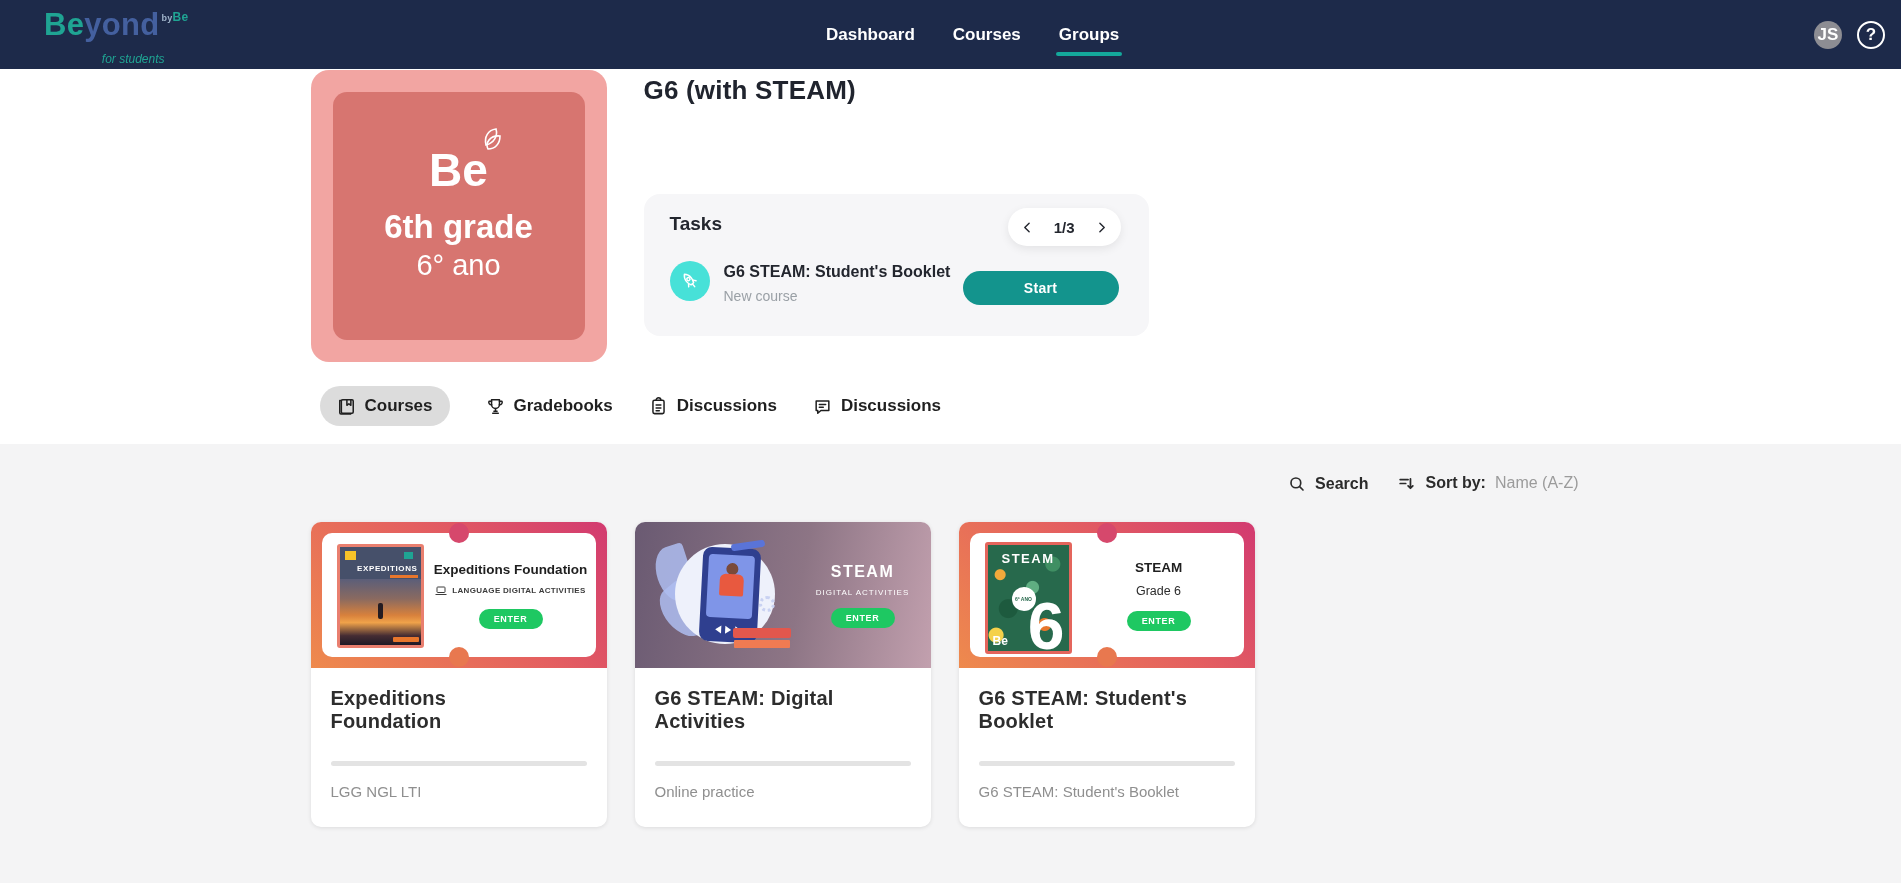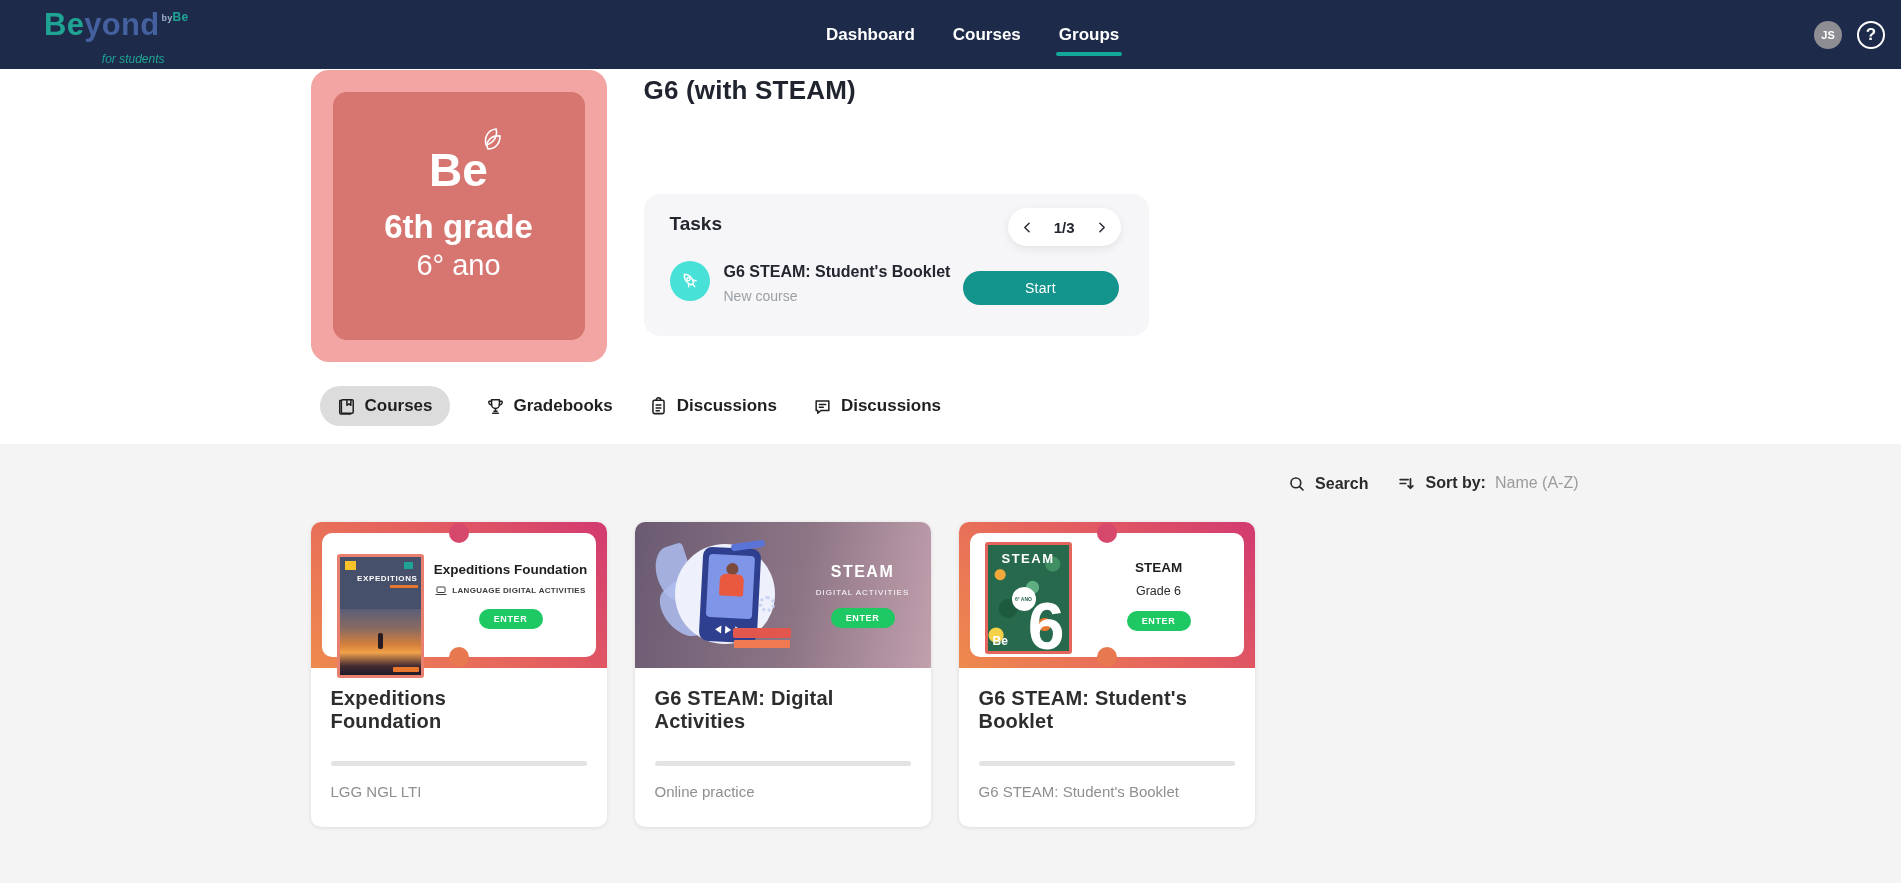--- a/index.html
+++ b/index.html
@@ -12,21 +12,21 @@
   .logo-main { font-size:31px; font-weight:bold; letter-spacing:.3px; line-height:1; }
   .logo-be { color:#1fa493; }
   .logo-yond { color:#44609f; }
   .logo-sup { font-size:9px; color:#9fb3c9; vertical-align:14px; margin-left:2px; }
   .logo-sup b { font-size:12px; color:#1fa493; }
   .logo-tagline { text-align:right; font-style:italic; color:#1fa493; font-size:12px; margin-top:12px; padding-right:24px; }
   .nav { position:absolute; left:826px; top:0; height:100%; display:flex; gap:38px; align-items:center; }
   .nav-item { color:#ffffff; font-size:17px; font-weight:bold; position:relative; cursor:pointer; white-space:nowrap; }
   .nav-item.active::after { content:""; position:absolute; left:-3px; right:-3px; bottom:-11px; height:4px; border-radius:2px; background:#14a89b; }
   .header-right { position:absolute; right:16px; top:50%; transform:translateY(-50%); display:flex; gap:15px; align-items:center; }
-  .avatar { width:28px; height:28px; border-radius:50%; background:#8d8d93; color:#fff; font-size:11px; font-weight:bold; display:flex; align-items:center; justify-content:center; cursor:pointer; }
+  .avatar { width:28px; height:28px; border-radius:50%; background:#8d8d93; color:#fff; font-size:17px; font-weight:bold; display:flex; align-items:center; justify-content:center; cursor:pointer; }
   .help-btn { width:28px; height:28px; border-radius:50%; border:2px solid #fff; color:#fff; font-size:17px; font-weight:bold; display:flex; align-items:center; justify-content:center; background:transparent; cursor:pointer; }
 
   .content { width:1280px; margin:0 auto; position:relative; height:100%; }
 
   
   .hero-section { height:375px; background:#fff; }
   .group-art { position:absolute; left:0; top:1px; width:296px; height:292px; border-radius:18px; background:#f2a5a2; }
   .group-art-inner { position:absolute; inset:22px; border-radius:14px; background:#d77570; color:#fff; display:flex; flex-direction:column; align-items:center; justify-content:center; }
   .be-mark { position:relative; font-size:46px; font-weight:bold; line-height:1; margin-bottom:14px; }
   .be-leaves { position:absolute; top:-22px; right:-16px; }
@@ -36,21 +36,21 @@
   .page-title { position:absolute; left:333px; top:6px; font-size:26px; font-weight:bold; color:#20242e; letter-spacing:.2px; }
 
   .tasks { position:absolute; left:333px; top:125px; width:505px; height:142px; background:#f6f6f8; border-radius:16px; }
   .tasks-title { position:absolute; left:26px; top:19px; font-size:19px; font-weight:bold; color:#23262e; }
   .pager { position:absolute; right:28px; top:14px; height:38px; min-width:100px; background:#fff; border-radius:19px; box-shadow:0 3px 10px rgba(0,0,0,.08); display:flex; align-items:center; gap:20px; padding:0 13px; }
   .pager-btn { background:none; border:none; cursor:pointer; display:flex; align-items:center; padding:0; }
   .pager-count { font-size:15px; font-weight:bold; color:#23262e; }
   .task-icon { position:absolute; left:26px; top:67px; width:40px; height:40px; border-radius:50%; background:#47e1d8; display:flex; align-items:center; justify-content:center; }
   .task-name { position:absolute; left:80px; top:69px; font-size:16px; font-weight:bold; color:#23262e; }
   .task-status { position:absolute; left:80px; top:94px; font-size:14px; color:#9aa0a6; }
-  .start-btn { position:absolute; right:30px; top:77px; width:156px; height:34px; border-radius:17px; background:#13948d; color:#fff; font-weight:normal; font-size:14px; border:none; cursor:pointer; letter-spacing:.3px; }
+  .start-btn { position:absolute; right:30px; top:77px; width:156px; height:34px; border-radius:17px; background:#13948d; color:#fff; font-weight:bold; font-size:14px; border:none; cursor:pointer; letter-spacing:.3px; }
 
   
   .tabs { position:absolute; left:9px; top:317px; display:flex; align-items:center; gap:36px; }
   .tab { display:flex; align-items:center; gap:9px; font-size:17px; font-weight:bold; color:#1f1f1f; height:40px; cursor:pointer; white-space:nowrap; }
   .tab.active { background:#dcdcdc; border-radius:20px; padding:0 17px; }
   .tab svg { flex:0 0 auto; }
 
   
   .gray-section { height:439px; background:#f4f4f5; position:relative; }
   .toolbar { position:absolute; top:30px; right:12px; display:flex; align-items:center; gap:9px; }
@@ -68,21 +68,21 @@
   .notch { position:absolute; left:50%; transform:translateX(-50%); width:20px; height:20px; border-radius:50%; }
   .notch.top { top:-10px; background:#d6486c; }
   .notch.bottom { bottom:-10px; background:#e8784f; }
   .ticket-right { position:absolute; left:112px; right:8px; top:0; bottom:0; display:flex; flex-direction:column; align-items:center; justify-content:center; gap:9px; }
   .t-heading { font-size:13.5px; font-weight:bold; color:#1f1f1f; text-align:center; }
   .t-sub { display:flex; align-items:center; gap:5px; font-size:8px; font-weight:bold; color:#3c3c3c; letter-spacing:.3px; }
   .t-sub-plain { font-size:12.5px; color:#2c2c2c; }
   .enter-btn { width:64px; height:20px; border-radius:10px; background:#1ec862; color:#fff; font-size:9px; font-weight:bold; border:none; cursor:pointer; letter-spacing:.6px; margin-top:4px; }
 
   
-  .cover-exp { position:absolute; left:15px; top:11px; width:87px; height:124px; border:3px solid #e97f6f; border-radius:3px; background:#46506a; overflow:hidden;margin-top:10px; }
+  .cover-exp { position:absolute; left:15px; top:11px; width:87px; height:104px; border:3px solid #e97f6f; border-radius:3px; background:#46506a; overflow:hidden; }
   .cover-exp .pub1 { position:absolute; left:5px; top:4px; width:11px; height:9px; background:#f7c328; }
   .cover-exp .pub2 { position:absolute; right:8px; top:5px; width:9px; height:7px; background:#1fa493; }
   .cover-exp .cov-title { position:absolute; left:0; right:3px; top:17px; text-align:right; color:#fff; font-size:8px; font-weight:bold; letter-spacing:.6px; }
   .cover-exp .cov-strip { position:absolute; right:3px; top:28px; width:28px; height:3px; background:#e8762c; }
   .cover-exp .photo { position:absolute; left:0; right:0; bottom:0; height:66px;
       background:linear-gradient(#5b5e79 0%, #8a6a60 30%, #d8813c 55%, #f0a24a 66%, #452c33 86%, #201a26 100%); }
   .cover-exp .sil { position:absolute; left:38px; bottom:26px; width:5px; height:16px; background:#241c22; border-radius:2px; }
   .cover-exp .cov-tag { position:absolute; right:2px; bottom:3px; width:26px; height:5px; background:#e8762c; border-radius:1px; }
 
   

